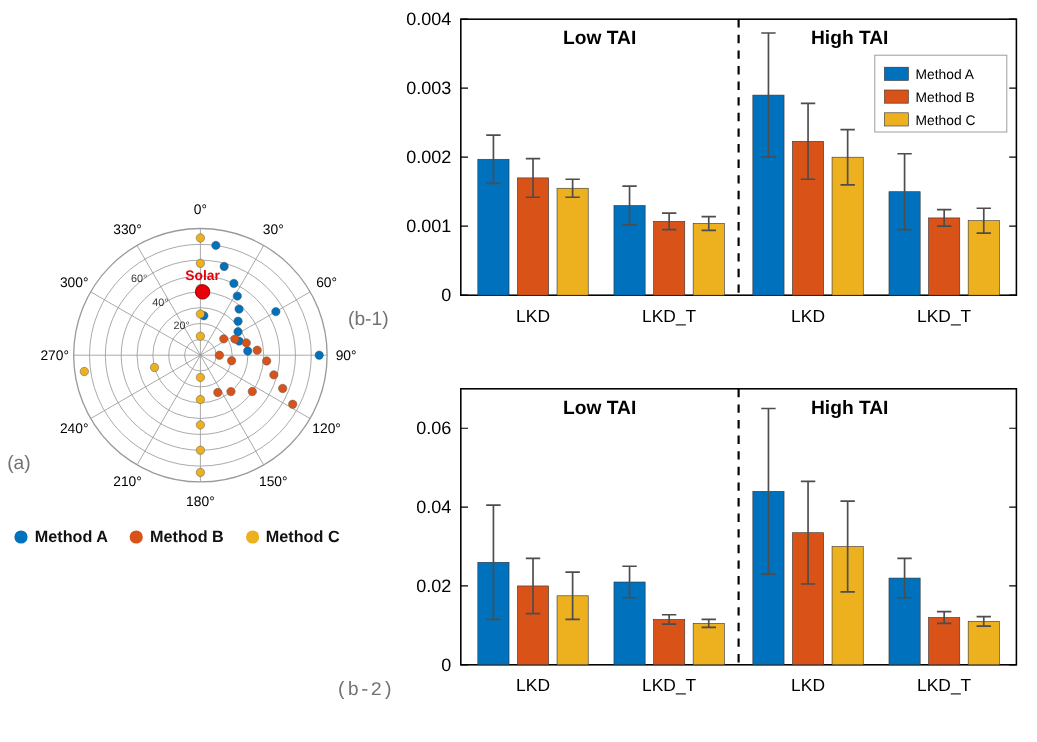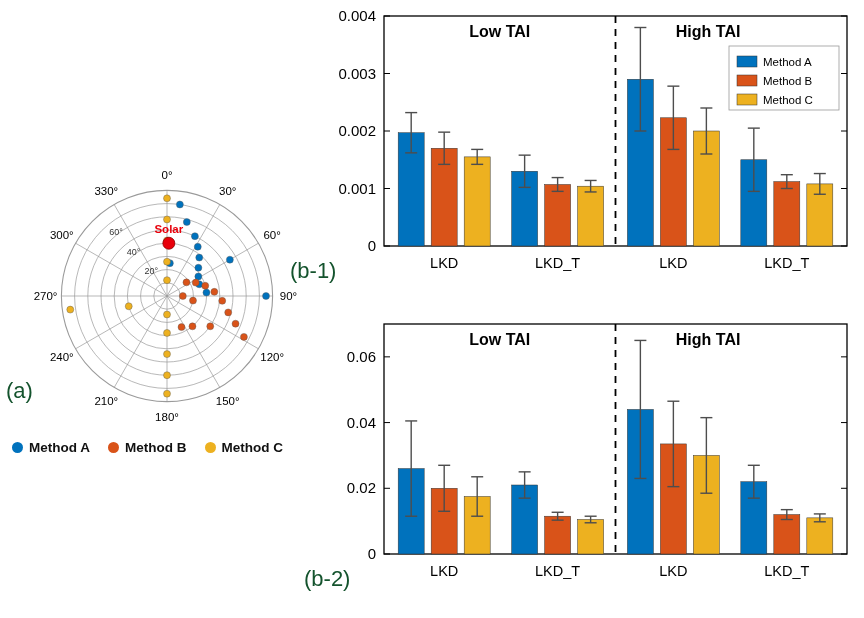--- a/index.html
+++ b/index.html
@@ -1,19 +1,19 @@
 <!DOCTYPE html>
 <html><head>
 <meta charset="utf-8">
 <style>
   html,body{margin:0;padding:0;background:#fff;}
   body{font-family:"Liberation Sans", sans-serif;}
   #figure{position:relative;width:864px;height:618px;background:#fff;overflow:hidden;}
   svg{font-family:"Liberation Sans", sans-serif;}
-  .panel-label{position:absolute;font-size:22px;color:#14532d;}
+  .panel-label{position:absolute;font-size:16px;color:#737373;}
   .polar-wrap{position:absolute;left:15px;top:150px;width:300px;height:292px;}
   .barchart{position:absolute;width:535px;height:290px;}
   #bar1{left:322px;top:4px;}
   #bar2{left:322px;top:312px;}
   .legend-row{position:absolute;left:12px;top:440px;display:flex;gap:18px;align-items:center;}
   .legend-item{display:flex;align-items:center;gap:6px;font-size:13.5px;font-weight:bold;color:#111;}
   .legend-dot{width:11px;height:11px;border-radius:50%;display:inline-block;}
 </style>
 </head>
 <body>
@@ -260,15 +260,15 @@
       <line x1="425.81" y1="186.14285714285717" x2="437.81" y2="186.14285714285717" stroke="#4d4d4d" stroke-width="1.4"></line>
       <rect x="451.81" y="202.57142857142858" width="26" height="39.428571428571416" fill="#D95319" stroke="#333" stroke-width="0.5"></rect>
       <line x1="464.81" y1="197.64285714285714" x2="464.81" y2="207.5" stroke="#4d4d4d" stroke-width="1.4"></line>
       <line x1="458.81" y1="197.64285714285714" x2="470.81" y2="197.64285714285714" stroke="#4d4d4d" stroke-width="1.4"></line>
       <line x1="458.81" y1="207.5" x2="470.81" y2="207.5" stroke="#4d4d4d" stroke-width="1.4"></line>
       <rect x="484.81" y="205.85714285714286" width="26" height="36.14285714285714" fill="#EDB120" stroke="#333" stroke-width="0.5"></rect>
       <line x1="497.81" y1="201.9142857142857" x2="497.81" y2="209.8" stroke="#4d4d4d" stroke-width="1.4"></line>
       <line x1="491.81" y1="201.9142857142857" x2="503.81" y2="201.9142857142857" stroke="#4d4d4d" stroke-width="1.4"></line>
       <line x1="491.81" y1="209.8" x2="503.81" y2="209.8" stroke="#4d4d4d" stroke-width="1.4"></line>
     </svg>
-  <div class="panel-label" style="left:304px;top:566px;">(b-2)</div>
+  <div class="panel-label" style="left:280px;top:566px;font-family:Liberation Mono, monospace;">(b-2)</div>
 
 </div>
 
 </body></html>

